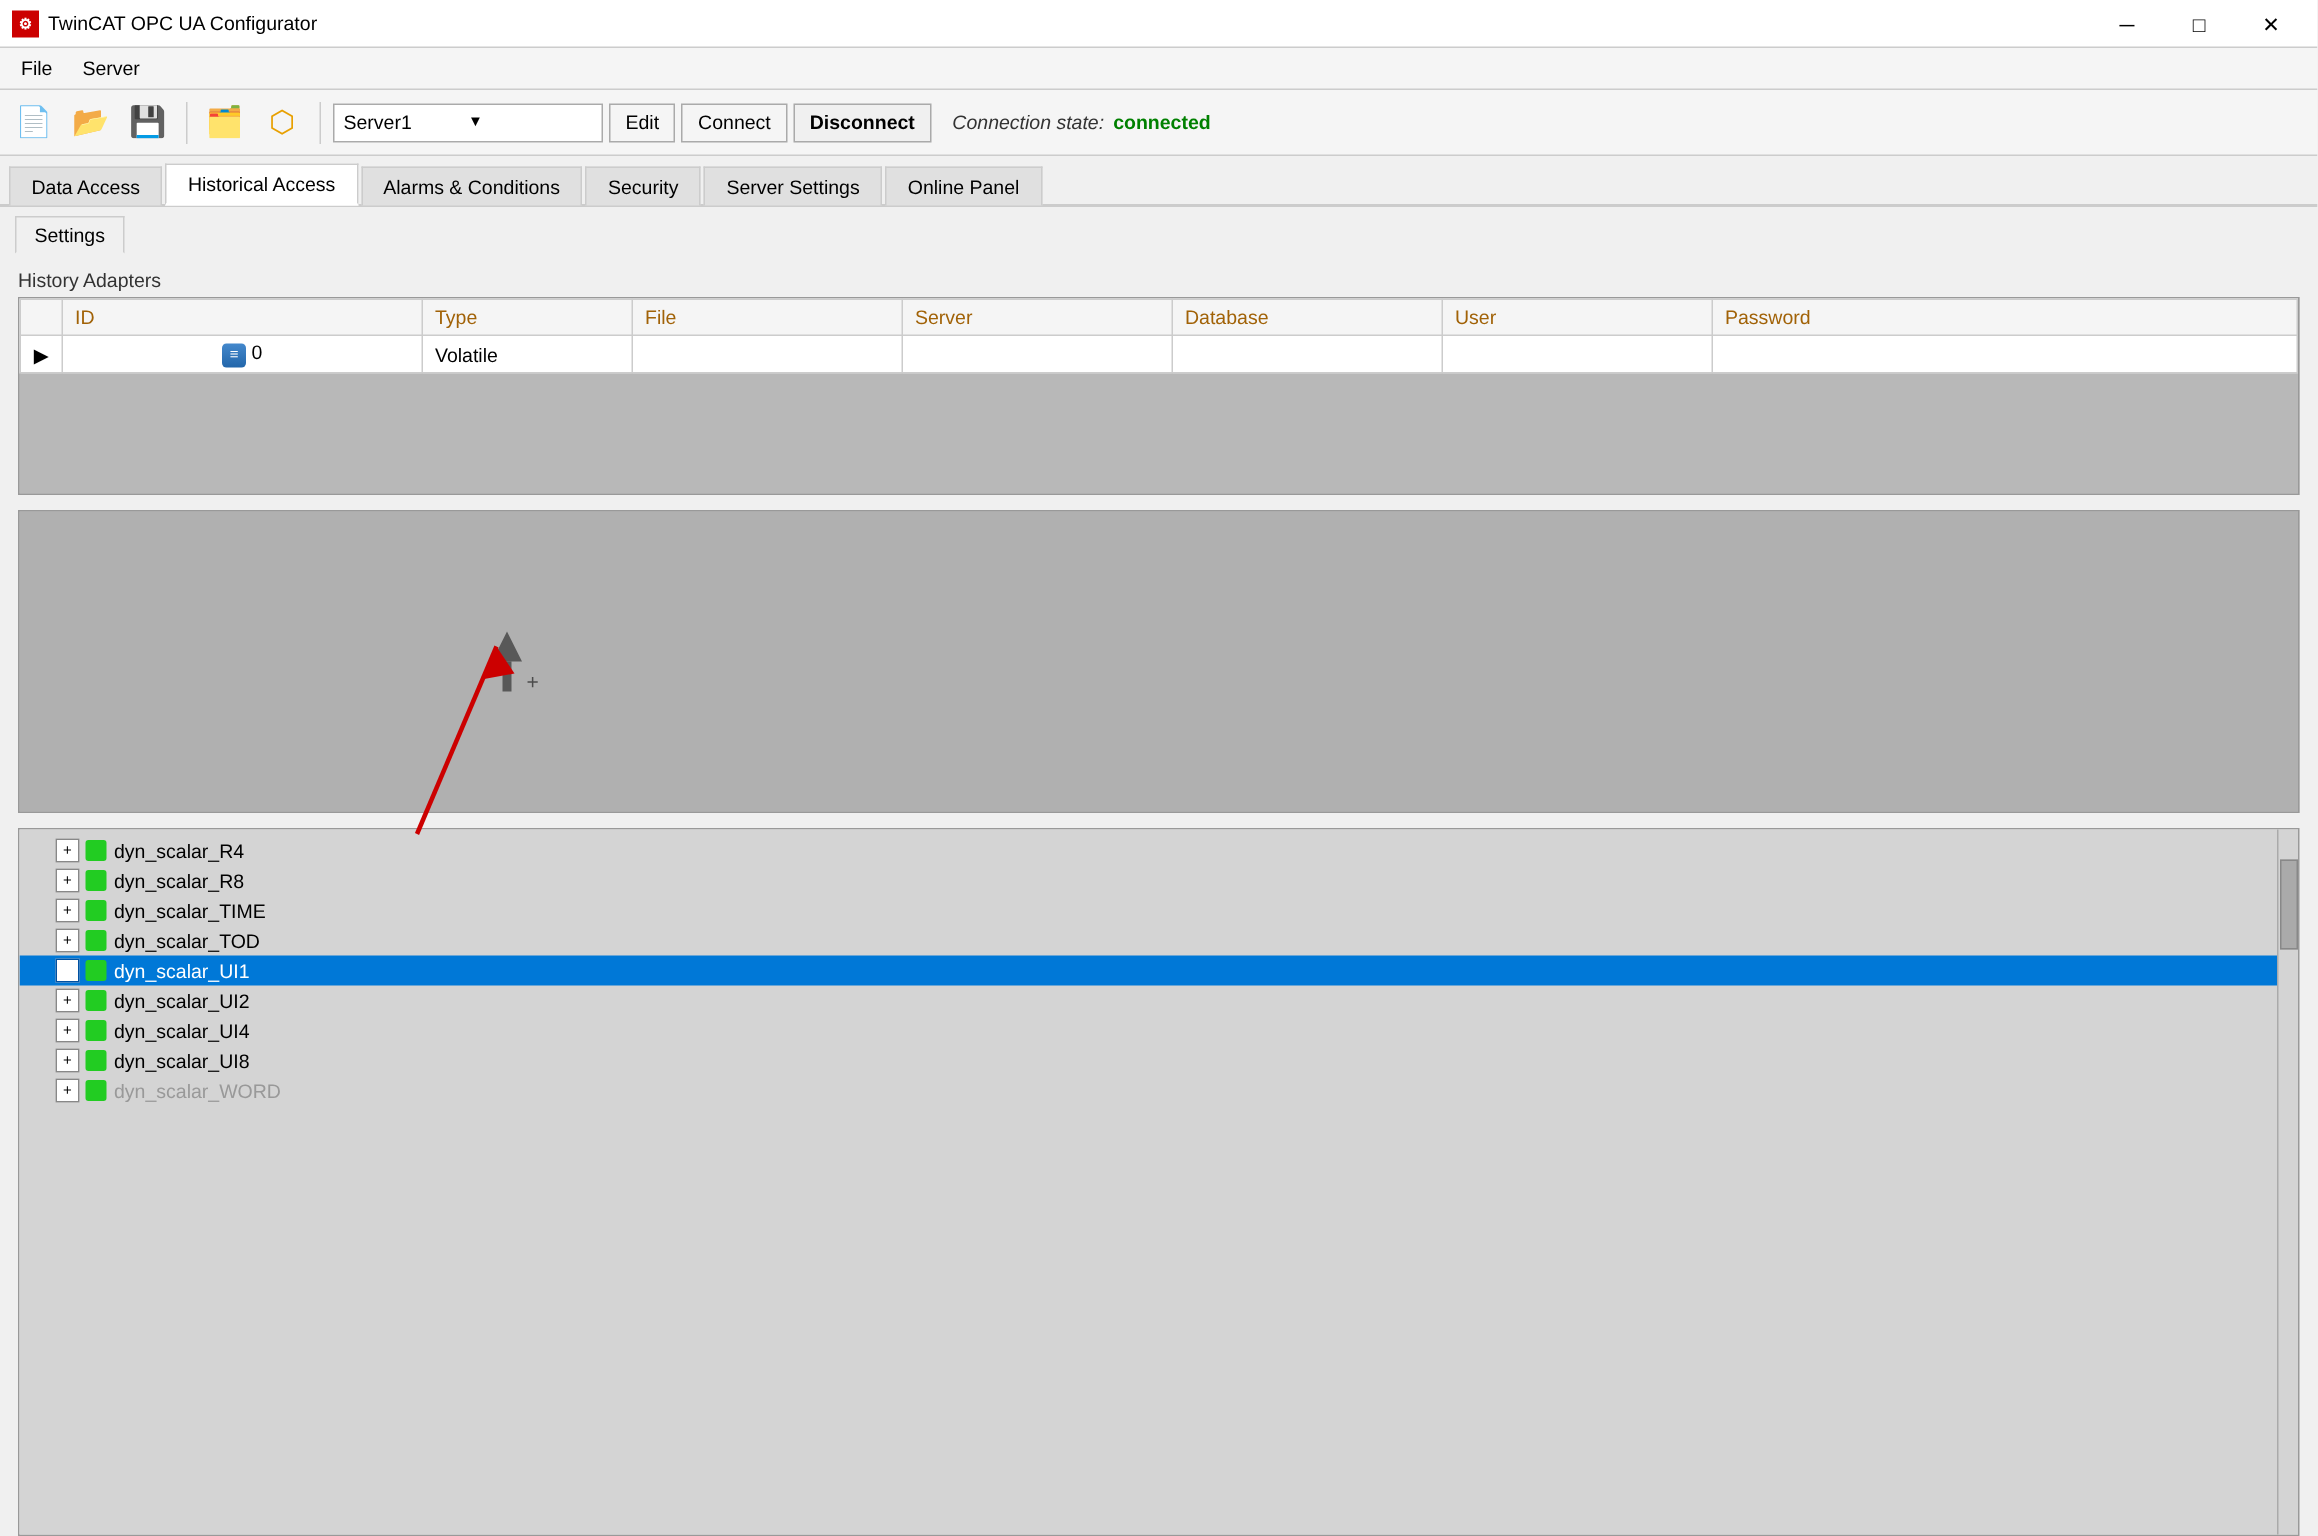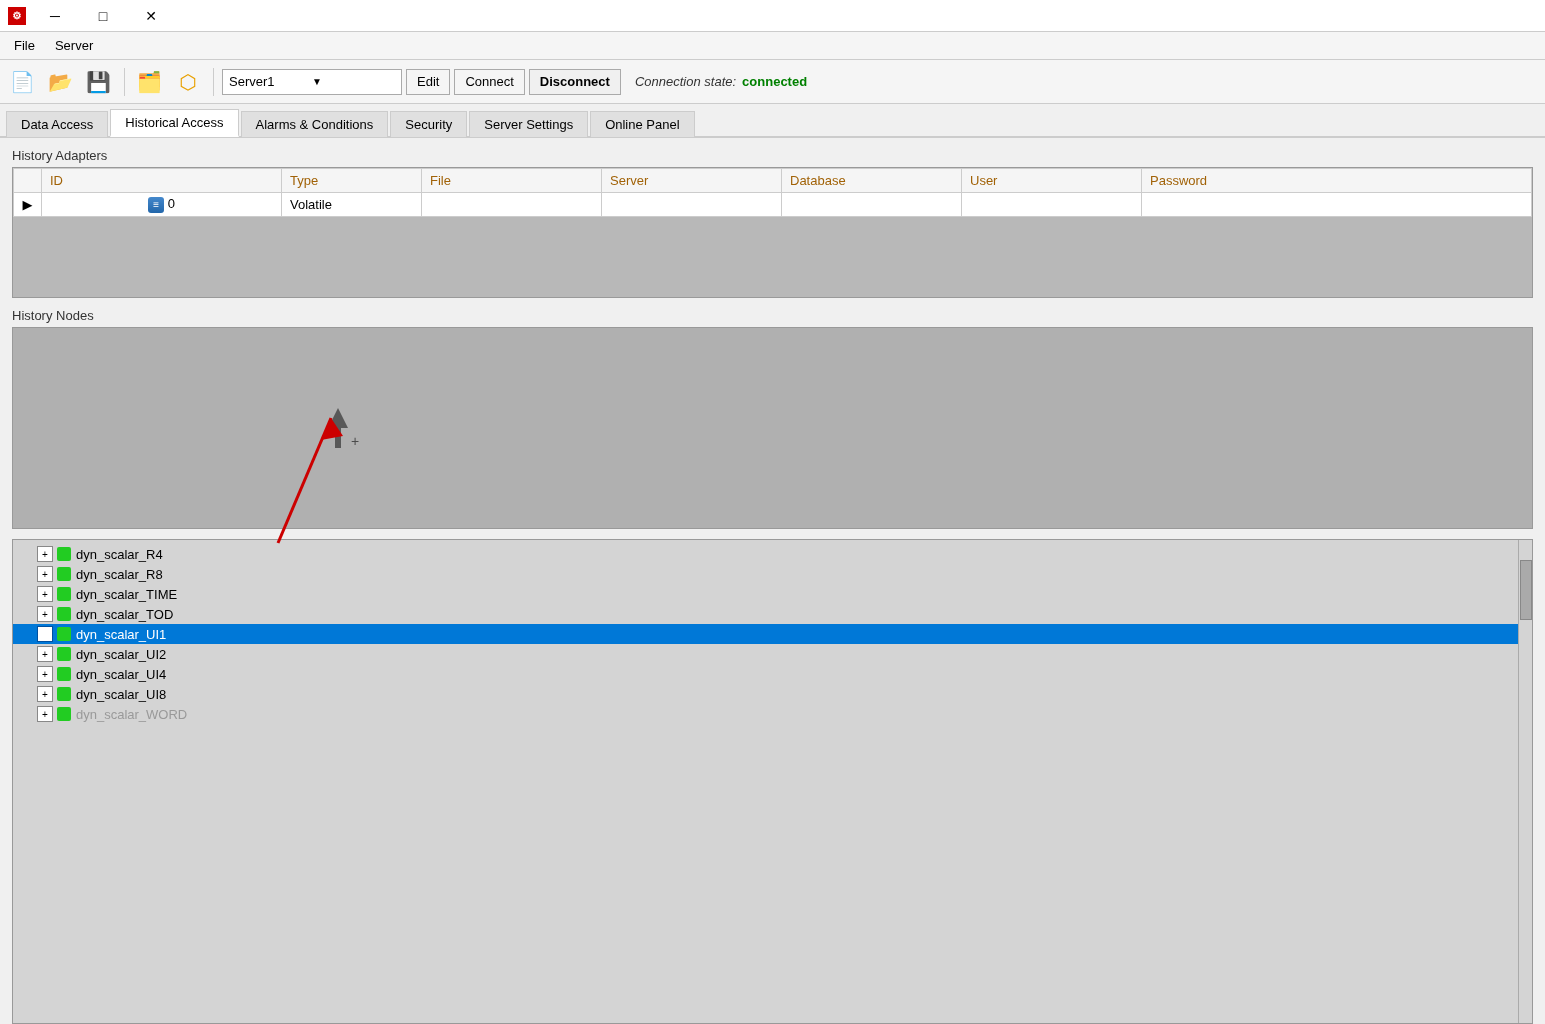--- a/index.html
+++ b/index.html
@@ -354,20 +354,21 @@
       line-height: 16px;
     }
   </style>
 </head>
 <body>
 
 <div class="title-bar">
   <div class="title-bar-icon">
     <span>⚙</span>
   </div>
+  <span class="title-bar-text">TwinCAT OPC UA Configurator</span>
   <div class="title-bar-controls">
     <button class="title-bar-btn">─</button>
     <button class="title-bar-btn">□</button>
     <button class="title-bar-btn close">✕</button>
   </div>
 </div>
 
 <div class="menu-bar">
   <div class="menu-item">File</div>
   <div class="menu-item">Server</div>
@@ -408,20 +409,23 @@
   <div class="tab">Data Access</div>
   <div class="tab active">Historical Access</div>
   <div class="tab">Alarms &amp; Conditions</div>
   <div class="tab">Security</div>
   <div class="tab">Server Settings</div>
   <div class="tab">Online Panel</div>
 </div>
 
 <div class="main-content">
 
+  <div class="settings-tab-bar">
+    <div class="settings-tab active">Settings</div>
+  </div>
 
   <div class="upper-tables-wrapper" style="position:relative;">
 
     <div class="section">
       <div class="section-title">History Adapters</div>
       <div class="table-container">
         <table class="data-table">
           <thead>
             <tr>
               <th style="width:28px;"></th>
@@ -445,21 +449,20 @@
               <td class="white-bg"></td>
               <td class="white-bg"></td>
             </tr>
           </tbody>
         </table>
         <div class="table-empty-area"></div>
       </div>
     </div>
 
     <div class="section">
-      <div class="section-title">History Nodes</div>
       <div class="table-container">
         <div class="table-empty-area-large" style="height:200px; position:relative;">
 
           <svg class="red-arrow-overlay" style="position:absolute; left:160px; top:0; width:220px; height:220px;" viewBox="0 0 220 220">
 
             <polygon points="165,80 155,100 175,100" fill="#333" opacity="0.7"></polygon>
             <rect x="162" y="100" width="6" height="20" fill="#333" opacity="0.7"></rect>
 
             <text x="178" y="118" font-size="14" fill="#333" opacity="0.8">+</text>
 

